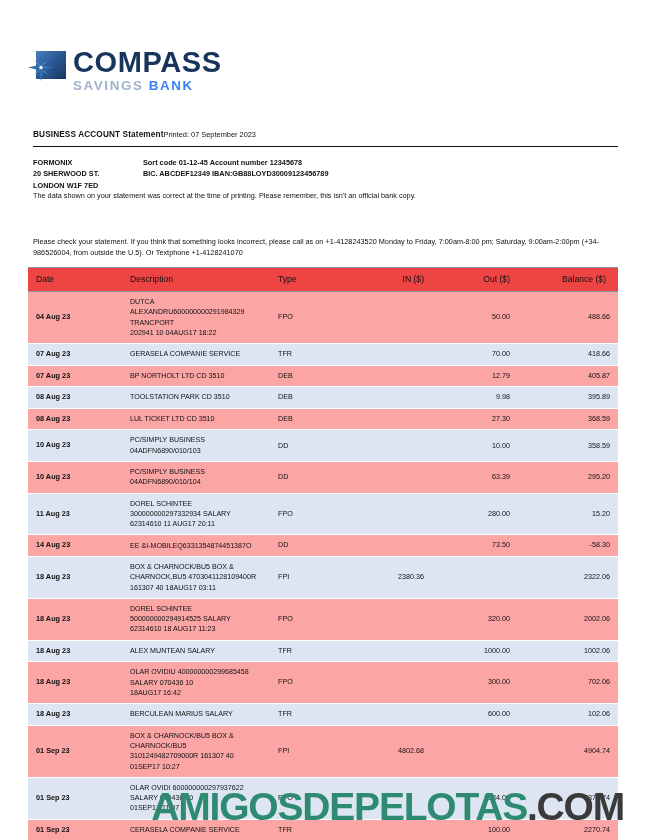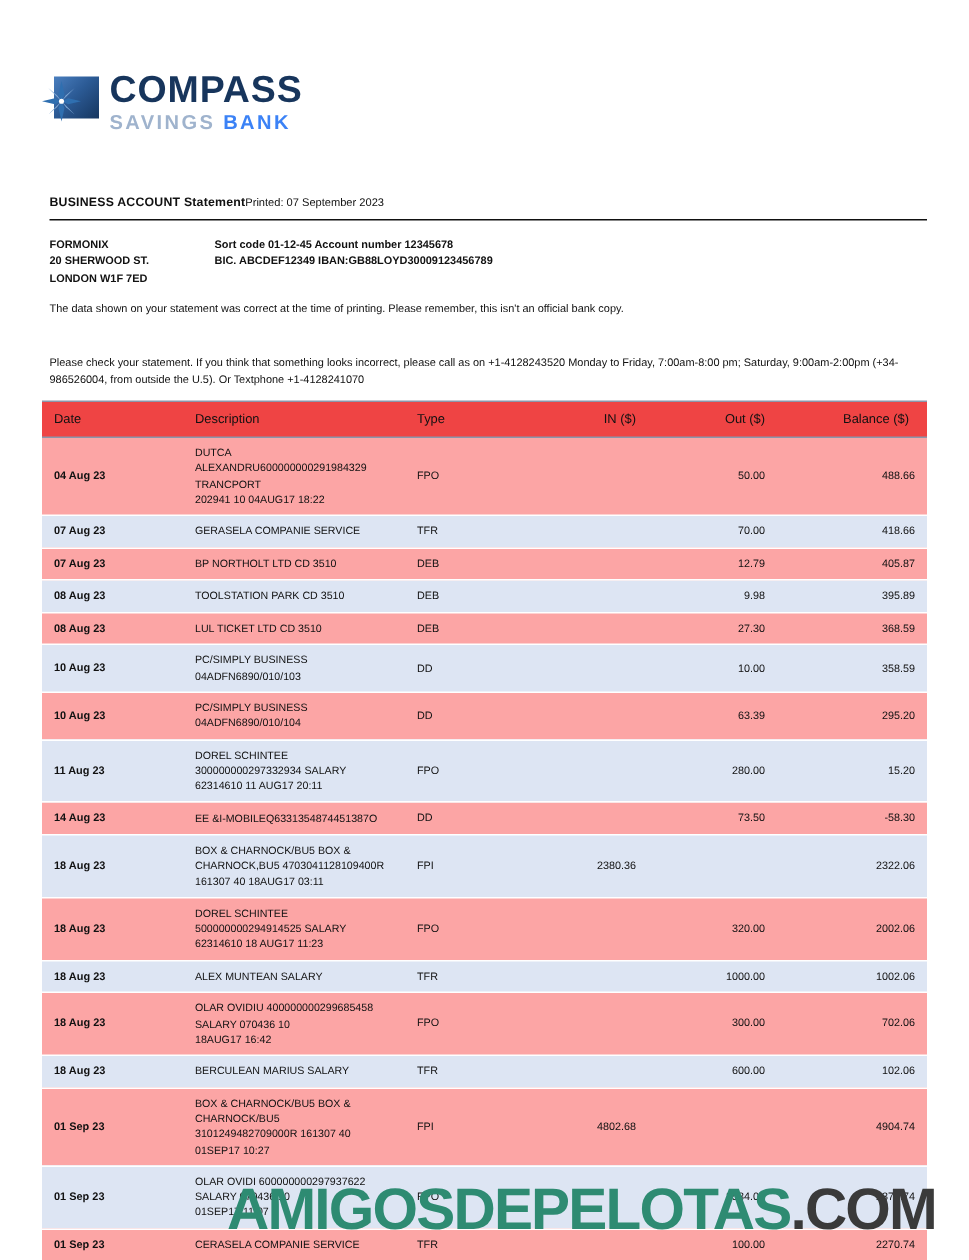--- a/index.html
+++ b/index.html
@@ -38,21 +38,21 @@
     width: 30px;
     height: 28px;
     background: linear-gradient(135deg, #4a7fbf 0%, #2c5b96 45%, #16365f 100%);
   }
   .logo-star { position: absolute; left: 0; top: 0; }
   .logo-words {
     margin-left: 7px;
     line-height: 1;
   }
   .logo-compass {
-    font-size: 25px;
+    font-size: 29px;
     font-weight: bold;
     letter-spacing: 0.6px;
     color: #17355c;
     font-family: "Liberation Sans", sans-serif;
   }
   .logo-sub {
     margin-top: 2px;
     font-size: 13.4px;
     letter-spacing: 1.6px;
     font-weight: bold;
@@ -99,21 +99,21 @@
   .acct-col { font-weight: bold; }
 
   
   .note {
     position: absolute;
     left: 33px;
     right: 30px;
     font-size: 7.3px;
     line-height: 1.55;
   }
-  .note-1 { top: 200px; }
+  .note-1 { top: 190px; }
   .note-2 { top: 236px; }
 
   
   .table {
     position: absolute;
     left: 28px;
     top: 267px;
     width: 590px;
     border-collapse: collapse;
     table-layout: fixed;

